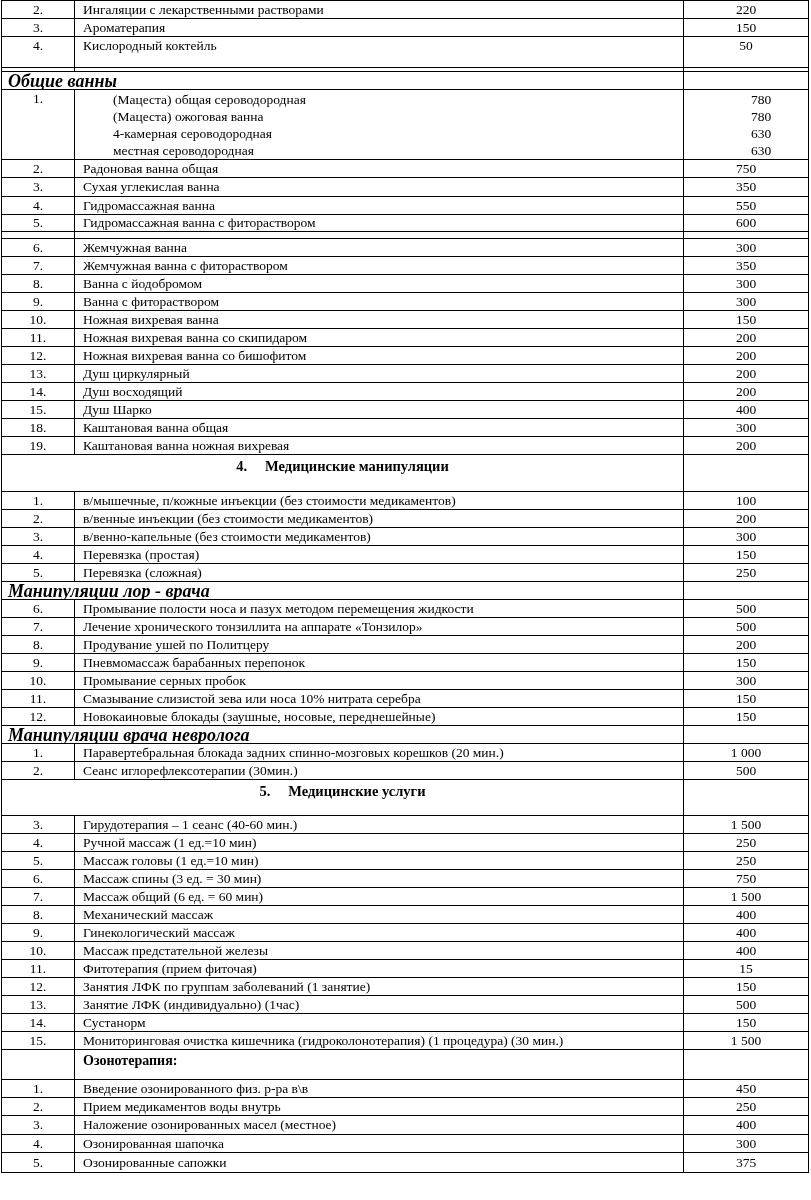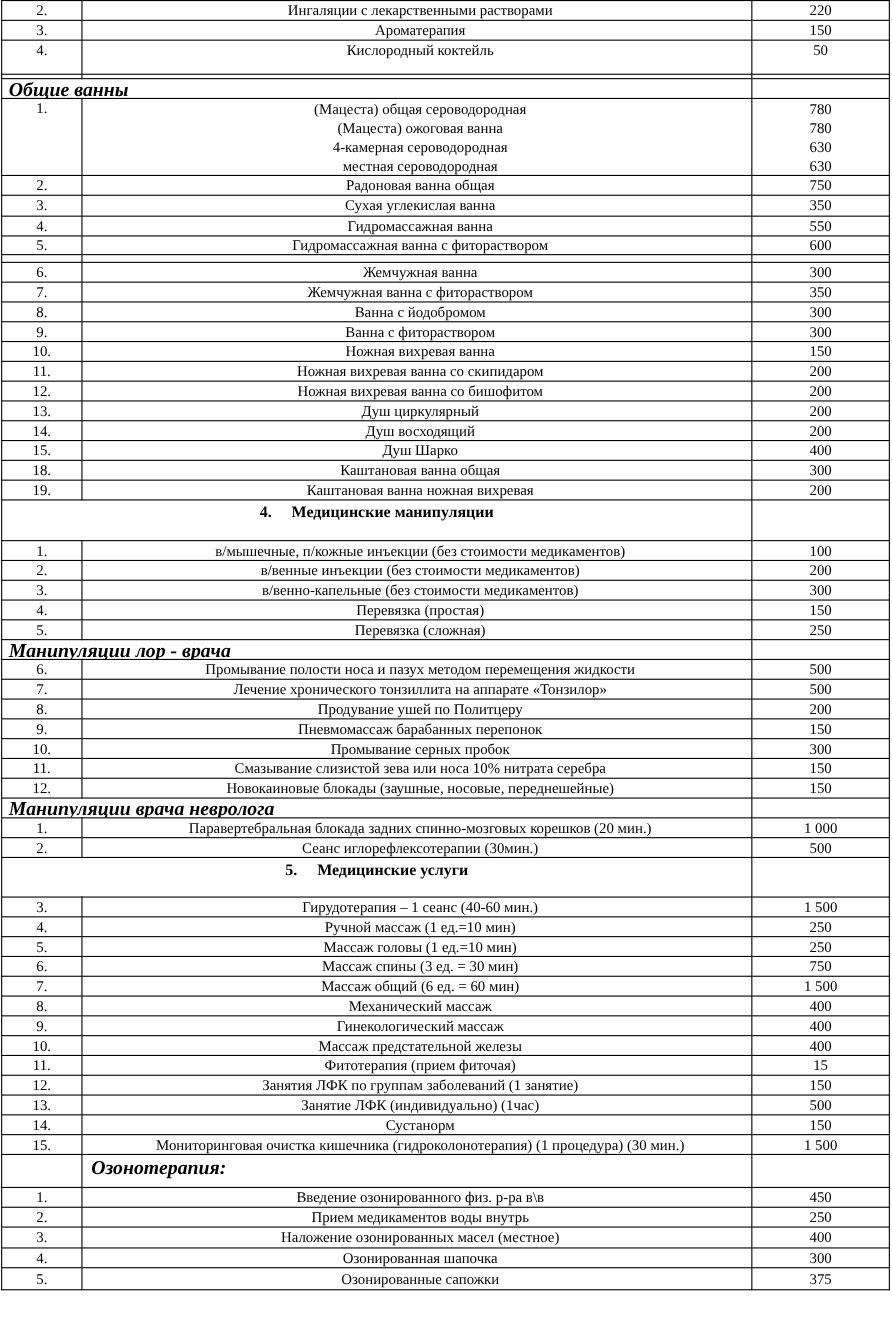--- a/index.html
+++ b/index.html
@@ -31,21 +31,21 @@
     font-size: 13.5px;
     line-height: 16px;
     color: #000000;
     padding: 0 2px;
     vertical-align: middle;
     overflow: hidden;
     white-space: nowrap;
   }
   tr { height: 18px; }
   td.num   { text-align: center; }
-  td.name  { padding-left: 8px; text-align: center; }
+  td.name  { padding-left: 8px; text-align: left; }
   td.price { text-align: center; }
   td.top   { vertical-align: top; padding-top: 1px; }
   
   td.sec {
     font-weight: bold;
     font-style: italic;
     font-size: 18px;
     padding-left: 6px;
     text-align: left;
     vertical-align: middle;
@@ -55,29 +55,28 @@
     text-align: center;
     font-weight: bold;
     font-size: 14.5px;
     vertical-align: top;
     padding-top: 3px;
   }
   td.hdr .hdr-num { margin-right: 18px; }
   
   td.subsec {
     font-weight: bold;
-    font-style: italic;
-    font-size: 18px;
+    font-size: 14px;
     vertical-align: top;
     padding-top: 3px;
     padding-left: 8px;
   }
   
   td.multi { vertical-align: top; padding-top: 1px; }
-  td.multi div { height: 17px; line-height: 17px; }
+  td.multi div { height: 17px; line-height: 17px; margin-left: 30px; }
   
   tr.spacer td { padding: 0; line-height: 0; font-size: 0; }
 </style>
 </head>
 <body>
 
 <div class="page">
   <table class="price-table">
     <colgroup>
       <col class="c-num">

